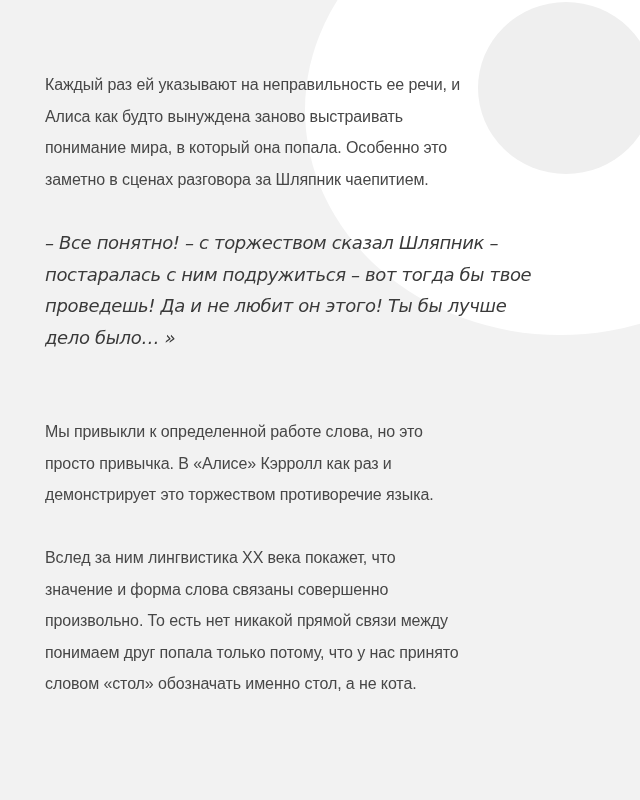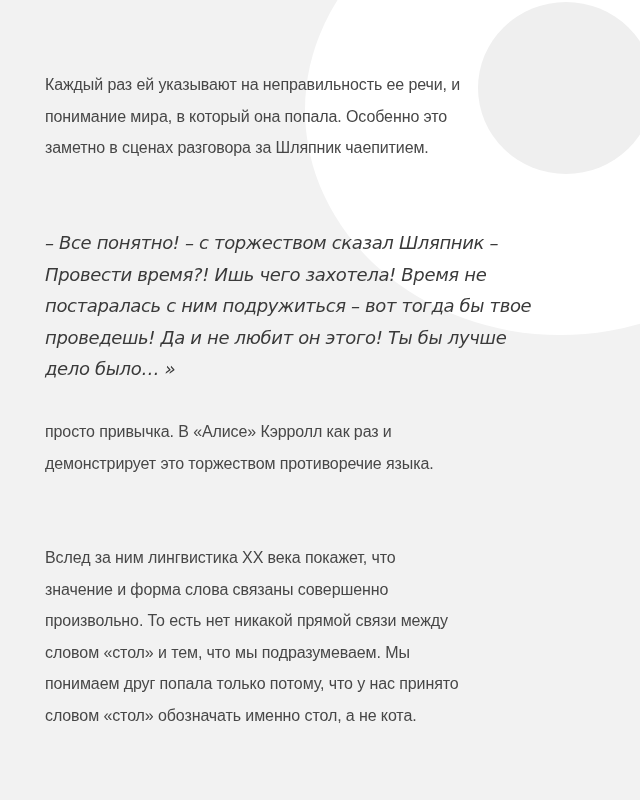--- a/index.html
+++ b/index.html
@@ -70,39 +70,39 @@
 </head>
 <body>
 
 <div class="bg-shape-white"></div>
 <div class="bg-shape-gray"></div>
 
 <div class="content">
 
   <div class="para" id="p1">
     <span class="line">Каждый раз ей указывают на неправильность ее речи, и</span>
+    <span class="line">Алиса как будто вынуждена заново выстраивать</span>
     <span class="line">понимание мира, в который она попала. Особенно это</span>
     <span class="line">заметно в сценах разговора за Шляпник чаепитием.</span>
   </div>
 
   <div class="para quote" id="p2">
     <span class="line">– Все понятно! – с торжеством сказал Шляпник –</span>
-    <span class="line">Провести время?! Ишь чего захотела! Время не</span>
     <span class="line">постаралась с ним подружиться – вот тогда бы твое</span>
     <span class="line">проведешь! Да и не любит он этого! Ты бы лучше</span>
     <span class="line">дело было… »</span>
   </div>
 
   <div class="para" id="p3">
+    <span class="line">Мы привыкли к определенной работе слова, но это</span>
     <span class="line">просто привычка. В «Алисе» Кэрролл как раз и</span>
     <span class="line">демонстрирует это торжеством противоречие языка.</span>
   </div>
 
   <div class="para" id="p4">
     <span class="line">Вслед за ним лингвистика XX века покажет, что</span>
     <span class="line">значение и форма слова связаны совершенно</span>
     <span class="line">произвольно. То есть нет никакой прямой связи между</span>
-    <span class="line">словом «стол» и тем, что мы подразумеваем. Мы</span>
     <span class="line">понимаем друг попала только потому, что у нас принято</span>
     <span class="line">словом «стол» обозначать именно стол, а не кота.</span>
   </div>
 
 </div>
 
 </body></html>

